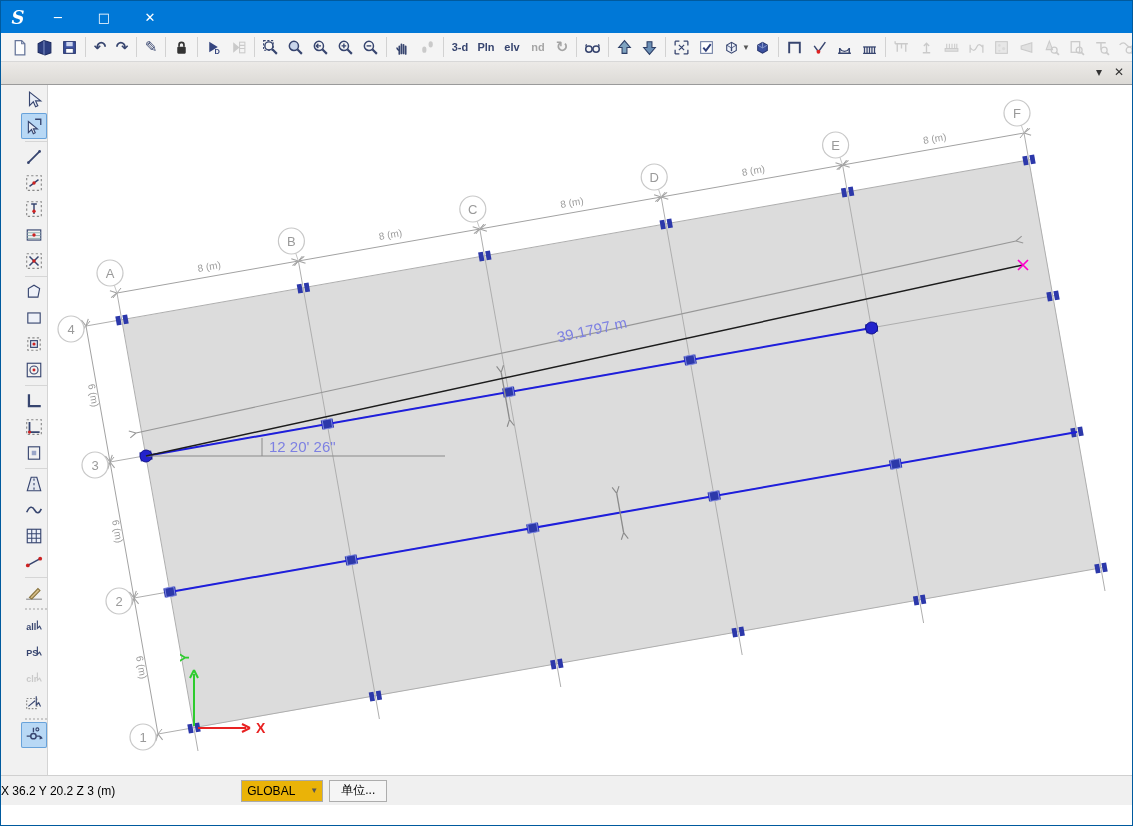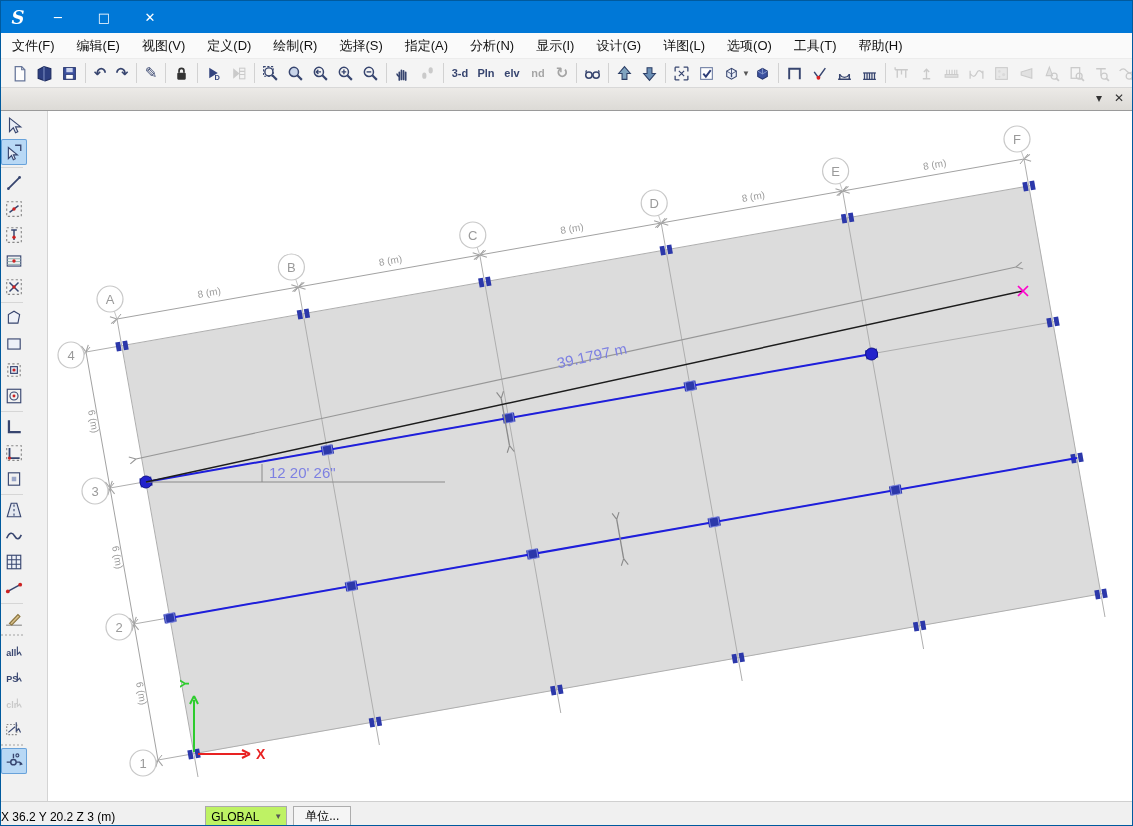--- a/index.html
+++ b/index.html
@@ -23,67 +23,51 @@
   .dis{opacity:.45;filter:grayscale(1);}
   .tsep{width:1px;height:20px;background:#d2d2d2;margin:0 3px;flex:0 0 auto;}
   .ddarrow{font-size:8px;color:#555;margin-left:-2px;width:10px;}
   
   .tabbar{height:22px;background:linear-gradient(#eceae7,#dcdad6);display:flex;align-items:flex-end;position:relative;border-bottom:1px solid #9a9a9a;}
   .tab{margin-left:34px;width:298px;height:20px;background:linear-gradient(#fdfdfd,#e6e4e0);border:1px solid #8a8a8a;border-bottom:none;
        border-radius:6px 6px 0 0;display:flex;align-items:center;justify-content:center;font-size:12.5px;color:#1a2370;}
   .tabbtns{position:absolute;right:8px;top:3px;display:flex;gap:12px;color:#333;font-size:12px;font-family:"DejaVu Sans",sans-serif;}
   
   .main{display:flex;height:690px;}
-  .sidebar{width:48px;background:#f1f1f1;border-right:1px solid #d4d4d4;display:flex;flex-direction:column;align-items:flex-start;padding-top:2px;box-sizing:border-box;}
+  .sidebar{width:48px;background:#f1f1f1;border-right:1px solid #d4d4d4;display:flex;flex-direction:column;align-items:flex-end;padding-top:2px;box-sizing:border-box;}
   .sb{width:26px;height:26px;display:flex;align-items:center;justify-content:center;border-radius:2px;flex:0 0 auto;}
   .sb svg{width:18px;height:18px;display:block;}
   .sb.sel{background:#b8d8f5;box-shadow:inset 0 0 0 1px #68a2da;}
   .ssep{width:22px;height:1px;background:#d6d6d6;margin:2px 0;flex:0 0 auto;}
   .ssepd{width:22px;height:2px;margin:2px 0;flex:0 0 auto;background-image:repeating-linear-gradient(90deg,#c9c9c9 0 2px,transparent 2px 4px);}
   .canvas{position:relative;width:1103px;height:690px;background:#fff;overflow:hidden;}
   #plan-svg text{font-family:"Liberation Sans","DejaVu Sans",sans-serif;}
   
   .statusbar{height:29px;background:#f0f0f0;border-top:1px solid #d0d0d0;display:flex;align-items:center;font-size:12px;color:#000;}
   .st-left{flex:1;padding-left:10px;}
   .st-coords{margin-right:90px;}
-  .combo{width:80px;height:20px;background:#bef264;border:1px solid #aaa;display:flex;align-items:center;font-size:12px;margin-right:6px;}
+  .combo{width:80px;height:20px;background:#eab308;border:1px solid #aaa;display:flex;align-items:center;font-size:12px;margin-right:6px;margin-left:36px;}
   .combo span{flex:1;padding-left:5px;}
   .combo i{font-style:normal;font-size:8px;color:#555;padding-right:4px;}
   .unitsbtn{width:56px;height:20px;background:#f5f5f5;border:1px solid #adadad;display:flex;align-items:center;justify-content:center;font-size:12px;margin-right:0;}
 </style>
 </head>
 <body>
 
 <div id="app">
 
   <div class="titlebar">
     <div class="tlogo">S</div>
     <div class="wbtns">
       <div class="wbtn">─</div>
       <div class="wbtn">□</div>
       <div class="wbtn">✕</div>
     </div>
   </div>
 
-  <div class="menubar">
-    <div class="mitem">文件(F)</div>
-    <div class="mitem">编辑(E)</div>
-    <div class="mitem">视图(V)</div>
-    <div class="mitem">定义(D)</div>
-    <div class="mitem">绘制(R)</div>
-    <div class="mitem">选择(S)</div>
-    <div class="mitem">指定(A)</div>
-    <div class="mitem">分析(N)</div>
-    <div class="mitem">显示(I)</div>
-    <div class="mitem">设计(G)</div>
-    <div class="mitem">详图(L)</div>
-    <div class="mitem">选项(O)</div>
-    <div class="mitem">工具(T)</div>
-    <div class="mitem">帮助(H)</div>
-  </div>
 
   <div class="toolbar">
     <span class="tb">
         <svg viewBox="0 0 16 16">
           <path d="M4 1.5h6l3 3V15H4z" fill="#fdfdfd" stroke="#67769a" stroke-width="1.2"></path>
           <path d="M10 1.5v3h3" fill="none" stroke="#67769a"></path>
         </svg>
       </span>
     <span class="tb">
         <svg viewBox="0 0 16 16">

